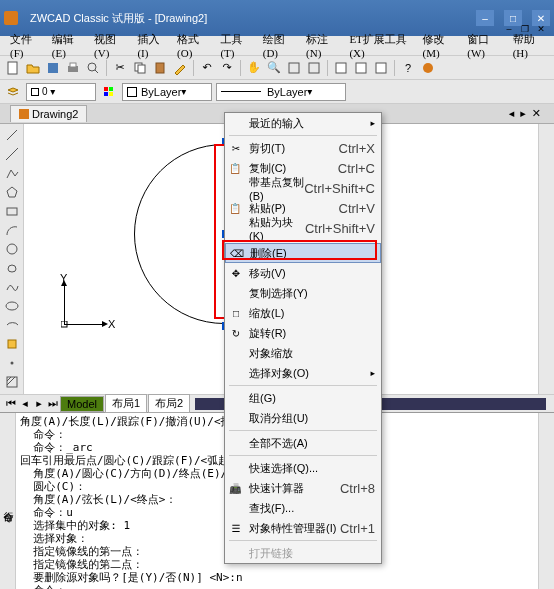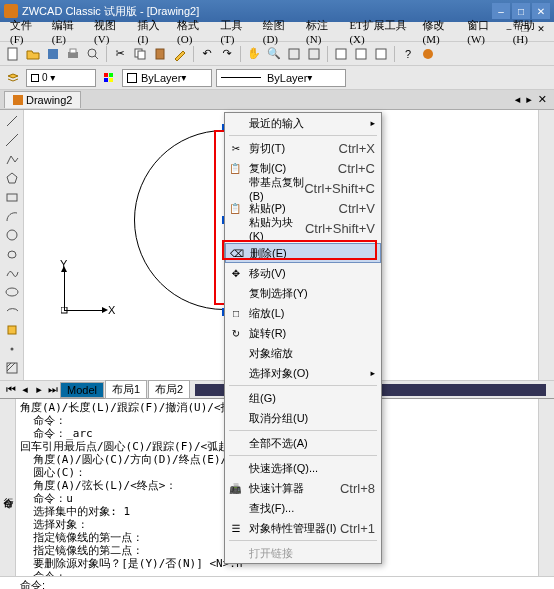--- a/index.html
+++ b/index.html
@@ -1,30 +1,30 @@
 <!DOCTYPE html>
 <html><head>
 <meta charset="utf-8">
 <style>
 * { margin: 0; padding: 0; box-sizing: border-box; font-family: "Microsoft YaHei", SimSun, sans-serif; font-size: 11px; }
 body { background: #fff; width: 554px; height: 589px; overflow: hidden; position: relative; }
-.titlebar { background: linear-gradient(#4a7cb8,#3a6aa8); height: 22px; display: flex; align-items: center; padding: 0 4px; color: #fff; }
+.titlebar { background: linear-gradient(#4a7cb8,#3a6aa8); height: 36px; display: flex; align-items: center; padding: 0 4px; color: #fff; gap: 8px; }
 .titlebar .icon { width: 14px; height: 14px; background: #d97a1a; border-radius: 2px; margin-right: 4px; }
 .titlebar .title { flex: 1; font-size: 11px; }
 .titlebar .wbtn { width: 18px; height: 16px; background: #5a8ac8; margin-left: 2px; display: flex; align-items: center; justify-content: center; color: #fff; font-size: 10px; cursor: pointer; }
 .menubar { background: #e8e8e8; height: 20px; display: flex; align-items: center; padding: 0 4px; border-bottom: 1px solid #ccc; }
 .menubar span { padding: 2px 6px; cursor: pointer; font-family: Liberation Serif, serif; }
 .win2 { position: absolute; right: 6px; top: 24px; display: flex; }
 .win2 div { width: 14px; height: 12px; margin-left: 2px; font-size: 9px; text-align: center; cursor: pointer; }
 .toolbar { background: #e8e8e8; height: 24px; display: flex; align-items: center; padding: 2px 4px; border-bottom: 1px solid #ccc; gap: 2px; }
 .tbtn { width: 18px; height: 18px; display: flex; align-items: center; justify-content: center; cursor: pointer; border: 1px solid transparent; }
 .tsep { width: 1px; height: 16px; background: #bbb; margin: 0 2px; }
 .propbar { background: #e8e8e8; height: 24px; display: flex; align-items: center; padding: 2px 4px; border-bottom: 1px solid #ccc; gap: 4px; }
 .propsel { height: 18px; border: 1px solid #999; background: #fff; padding: 0 4px; display: flex; align-items: center; font-size: 10px; }
-.tabbar { background: #d8d8d8; height: 20px; display: flex; align-items: center; padding: 0 4px; border-bottom: 1px solid #aaa; }
+.tabbar { background: #d8d8d8; height: 20px; display: flex; align-items: center; padding: 0 10px; border-bottom: 1px solid #aaa; }
 .tab { background: #f0f0f0; border: 1px solid #aaa; border-bottom: none; padding: 2px 8px; font-size: 10px; display: flex; align-items: center; gap: 3px; }
 .tab .ticon { width: 10px; height: 10px; background: #d97a1a; }
 .main { display: flex; height: 270px; position: relative; }
 .ltool { width: 24px; background: #e8e8e8; border-right: 1px solid #ccc; display: flex; flex-direction: column; align-items: center; padding-top: 2px; gap: 1px; }
 .ltool .tbtn { width: 20px; height: 18px; }
 .canvas { flex: 1; background: #fff; position: relative; overflow: hidden; }
 .rscroll { width: 16px; background: #e8e8e8; border-left: 1px solid #ccc; }
 .circle { position: absolute; left: 110px; top: 20px; width: 180px; height: 180px; border: 1.5px solid #000; border-radius: 50%; }
 .redbox1 { position: absolute; left: 190px; top: 20px; width: 30px; height: 175px; border: 2px solid #e00; }
 .redbox2 { position: absolute; left: 222px; top: 240px; width: 155px; height: 20px; border: 2px solid #e00; z-index: 50; }
@@ -389,21 +389,21 @@
     <div class="mitem dis">
       <span>打开链接</span>
     </div>
   </div>
 
 <div class="modeltabs">
   <div class="nav">⏮</div>
   <div class="nav">◂</div>
   <div class="nav">▸</div>
   <div class="nav">⏭</div>
-  <div class="mt" style="background:#0369a1">Model</div>
+  <div class="mt" style="background:#4d7c0f">Model</div>
   <div class="mt">布局1</div>
   <div class="mt">布局2</div>
   <div style="flex:1;background:#335;height:12px;margin:0 4px"></div>
 </div>
 
 <div class="cmd">
   <div style="width:16px;background:#e8e8e8;border-right:1px solid #ccc;writing-mode:vertical-rl;text-align:center;font-size:10px;padding-top:4px">命令行</div>
   <div class="cmdtxt">角度(A)/长度(L)/跟踪(F)/撤消(U)/&lt;指定
   命令：
   命令：_arc

